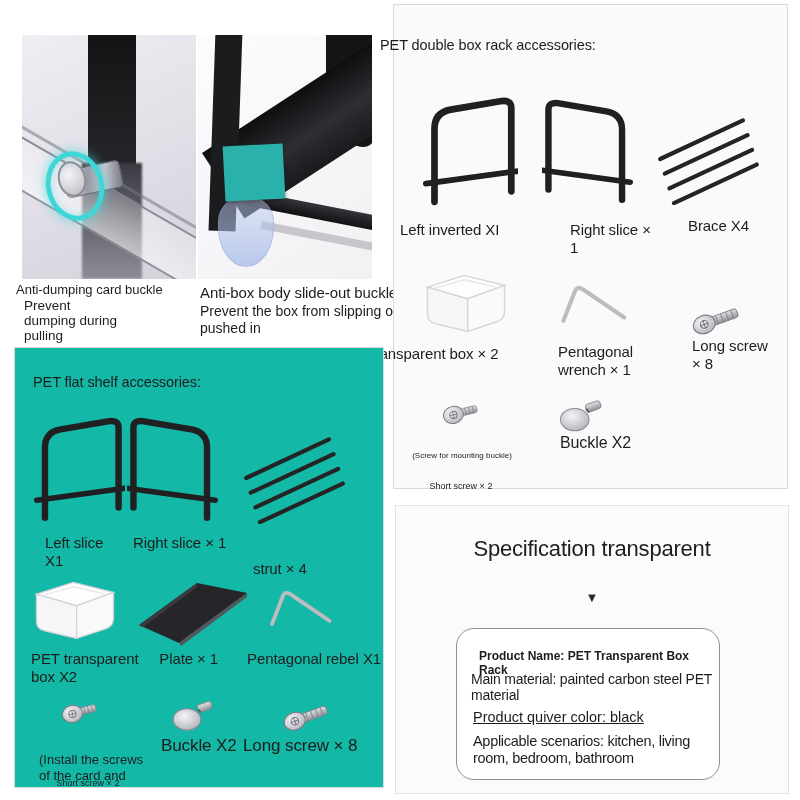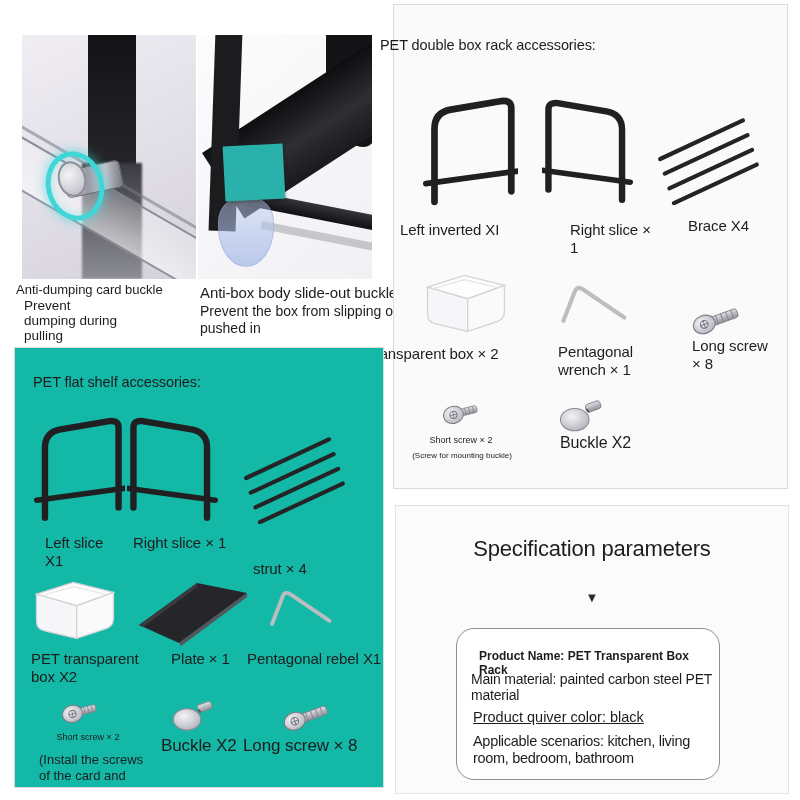--- a/index.html
+++ b/index.html
@@ -60,21 +60,21 @@
   .caption-b2{left:200px;top:303px;width:272px;font-size:14px;line-height:1.18;}
 
   
   .panel{position:absolute;background:#fafafa;border:1px solid #dadada;box-sizing:border-box;}
   .panel-dr{left:393px;top:4px;width:395px;height:485px;}
   .panel-fs{left:14px;top:347px;width:370px;height:441px;background:#14b8a6;border-color:#dcdcdc;}
   .panel-sp{left:395px;top:505px;width:394px;height:289px;background:#fbfbfb;border-color:#e4e4e4;}
 
   .panel-title{position:absolute;font-size:14.5px;letter-spacing:-0.1px;}
   .item-label{position:absolute;font-size:15px;letter-spacing:-0.1px;line-height:1.2;}
-  .small-label{position:absolute;font-size:9px;text-align:center;line-height:1.15;}
+  .small-label{position:absolute;font-size:9px;text-align:center;line-height:1.15;margin-top:46px;}
   .tiny-label{position:absolute;font-size:8px;text-align:center;line-height:1.2;}
 
   
   .dr-title{left:-14px;top:32px;}
   .dr-i1{left:28px;top:86px;width:96px;height:118px;}
   .dr-i2{left:148px;top:86px;width:92px;height:118px;}
   .dr-i3{left:258px;top:108px;width:112px;height:92px;}
   .dr-l1{left:6px;top:216px;width:145px;}
   .dr-l2{left:176px;top:216px;width:82px;}
   .dr-l3{left:294px;top:212px;width:90px;}
@@ -95,21 +95,21 @@
   .fs-i1{left:18px;top:64px;width:92px;height:112px;}
   .fs-i2{left:112px;top:64px;width:92px;height:112px;}
   .fs-i3{left:220px;top:84px;width:118px;height:92px;}
   .fs-l1{left:30px;top:186px;width:80px;}
   .fs-l2{left:118px;top:186px;width:140px;}
   .fs-l3{left:238px;top:182px;width:100px;margin-top:30px;}
   .fs-i4{left:14px;top:226px;width:92px;height:72px;}
   .fs-i5{left:122px;top:232px;width:112px;height:66px;}
   .fs-i6{left:250px;top:238px;width:70px;height:48px;}
   .fs-l4{left:16px;top:302px;width:130px;}
-  .fs-l5{left:156px;top:302px;width:64px;}
+  .fs-l5{left:139px;top:302px;width:64px;text-align:right;}
   .fs-l6{left:232px;top:302px;width:150px;}
   .fs-i7{left:44px;top:346px;width:42px;height:36px;}
   .fs-l7{left:40px;top:384px;width:66px;}
   .fs-n7{left:24px;top:404px;width:106px;font-size:13px;text-align:left;}
   .fs-i8{left:154px;top:350px;width:48px;height:36px;}
   .fs-l8{left:146px;top:388px;font-size:17px;}
   .fs-i9{left:266px;top:346px;width:52px;height:42px;}
   .fs-l9{left:228px;top:388px;font-size:17px;}
 
   
@@ -301,21 +301,21 @@
         <use href="#sym-buckle"></use>
       </svg>
     <div class="item-label fs-l8">Buckle X2</div>
     <svg class="icon fs-i9" viewBox="0 0 60 48">
         <use href="#sym-screw-long"></use>
       </svg>
     <div class="item-label fs-l9">Long screw × 8</div>
   </section>
 
   <section class="panel panel-sp">
-    <div class="sp-title">Specification parameters</div>
+    <div class="sp-title">Specification transparent</div>
     <div class="sp-arrow">▼</div>
     <div class="sp-box">
       <div class="label sp-r0">Product Name: PET Transparent Box Rack</div>
       <div class="label sp-r1">Main material: painted carbon steel PET material</div>
       <div class="label sp-r2">Product quiver color: black</div>
       <div class="label sp-r3">Applicable scenarios: kitchen, living room, bedroom, bathroom</div>
     </div>
   </section>
 
 </div>

